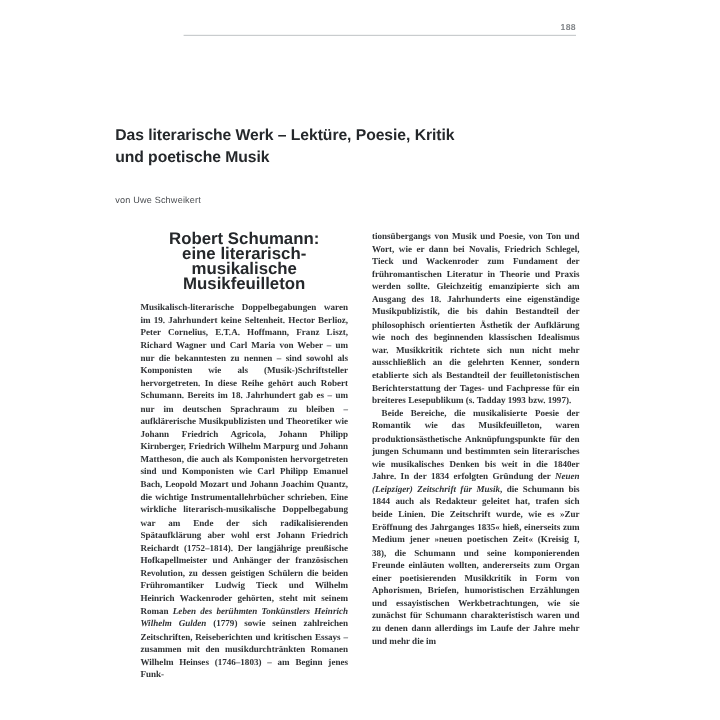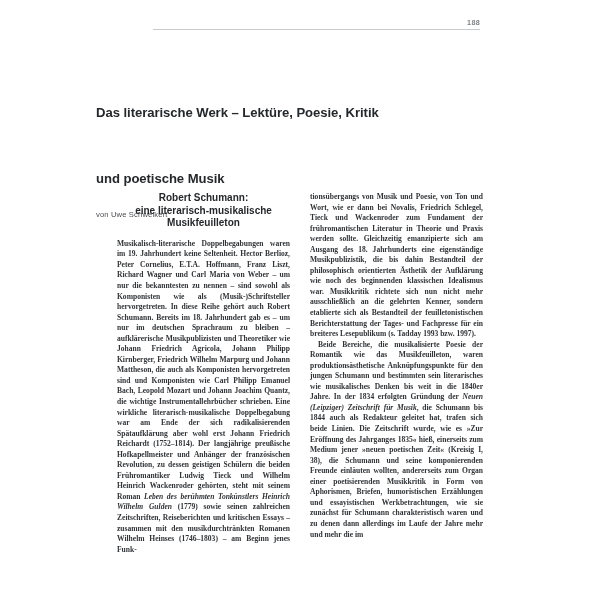--- a/index.html
+++ b/index.html
@@ -60,21 +60,21 @@
   }
   .doc-title {
     font-family: "Liberation Sans", sans-serif;
     font-weight: 700;
     font-size: 13.1px;
     line-height: 17.5px;
     letter-spacing: -0.05px;
     color: #25282b;
     margin: 0;
   }
-  .doc-title .line2 { display: block; margin-top: 48px; }
+  .doc-title .line2 { display: block; }
   .byline {
     margin-top: 23px;
     font-family: "Liberation Sans", sans-serif;
     font-size: 7.6px;
     letter-spacing: 0.15px;
     color: #4a4d51;
   }
 
   
   .columns {
@@ -89,21 +89,21 @@
     top: 0;
     width: 173px;
     height: 392px;
   }
   .col-left  { left: 0; }
   .col-right { left: 193px; }
 
   .section-title {
     font-family: "Liberation Sans", sans-serif;
     font-weight: 700;
-    font-size: 10px;
+    font-size: 14px;
     line-height: 12.6px;
     text-align: center;
     color: #25282b;
     margin: 0 0 9px 0;
   }
   .section-title .st-line { display: block; }
 
   p.body {
     margin: 0;
     font-size: 7.55px;

